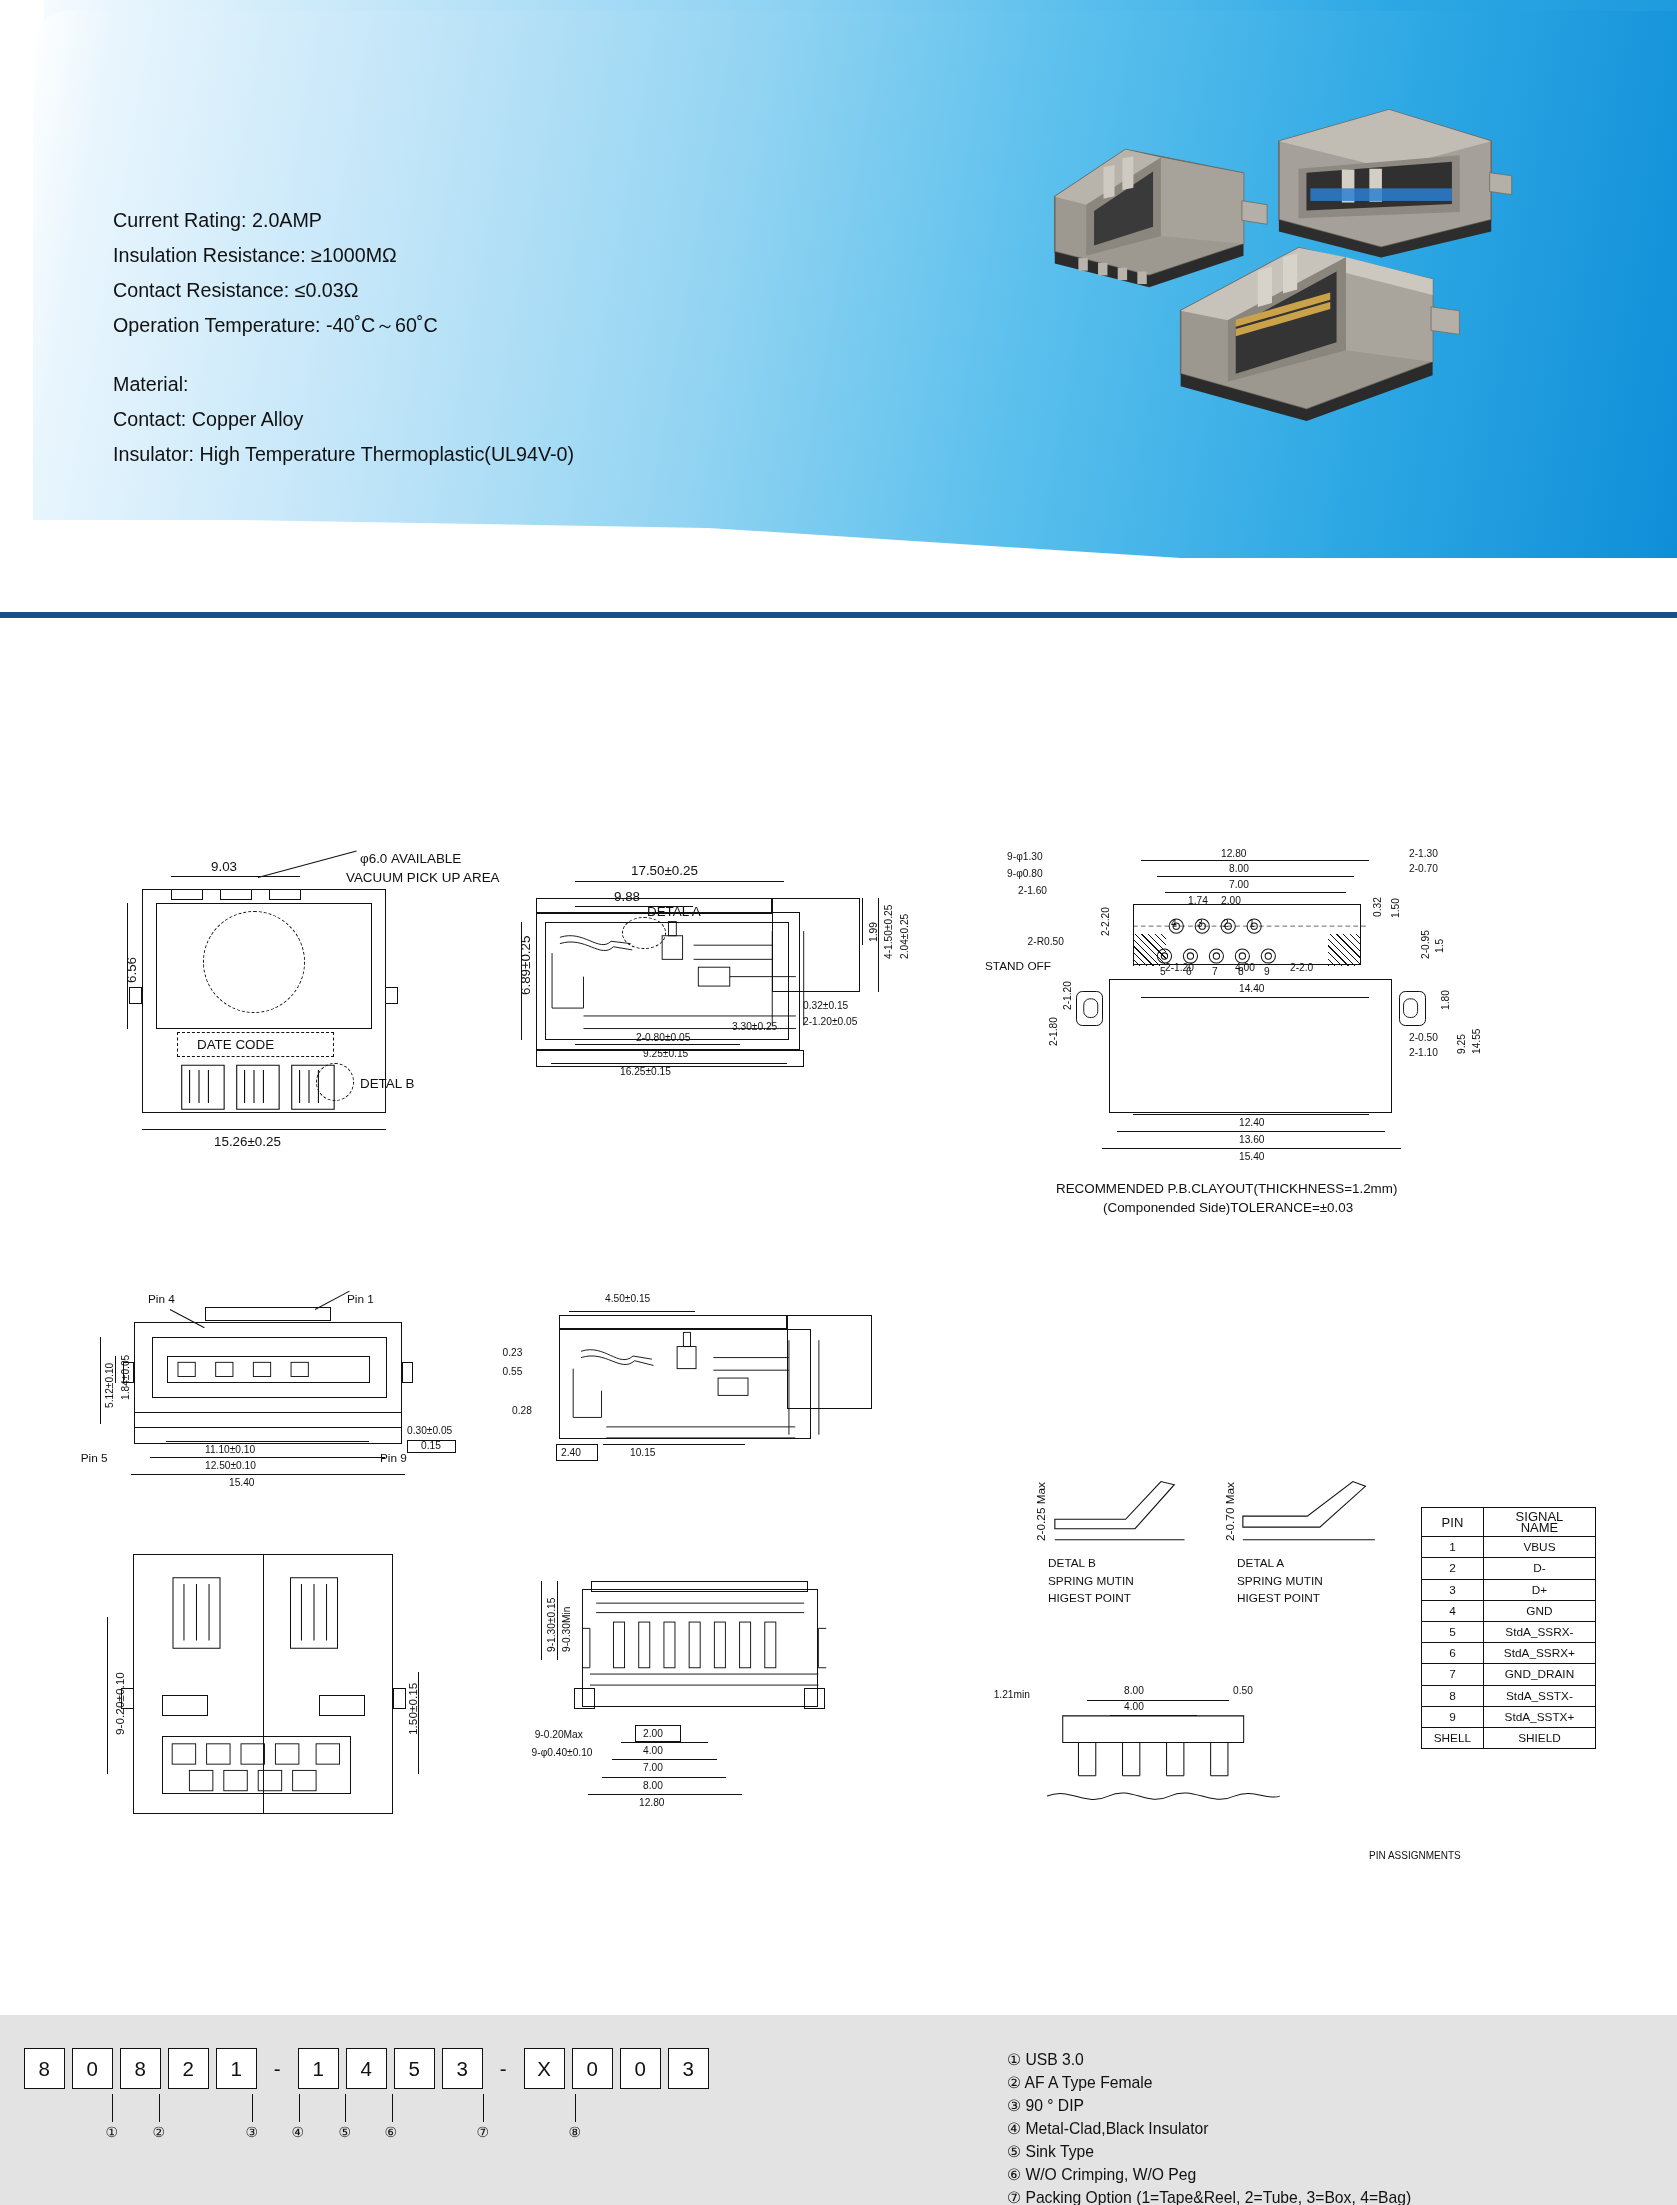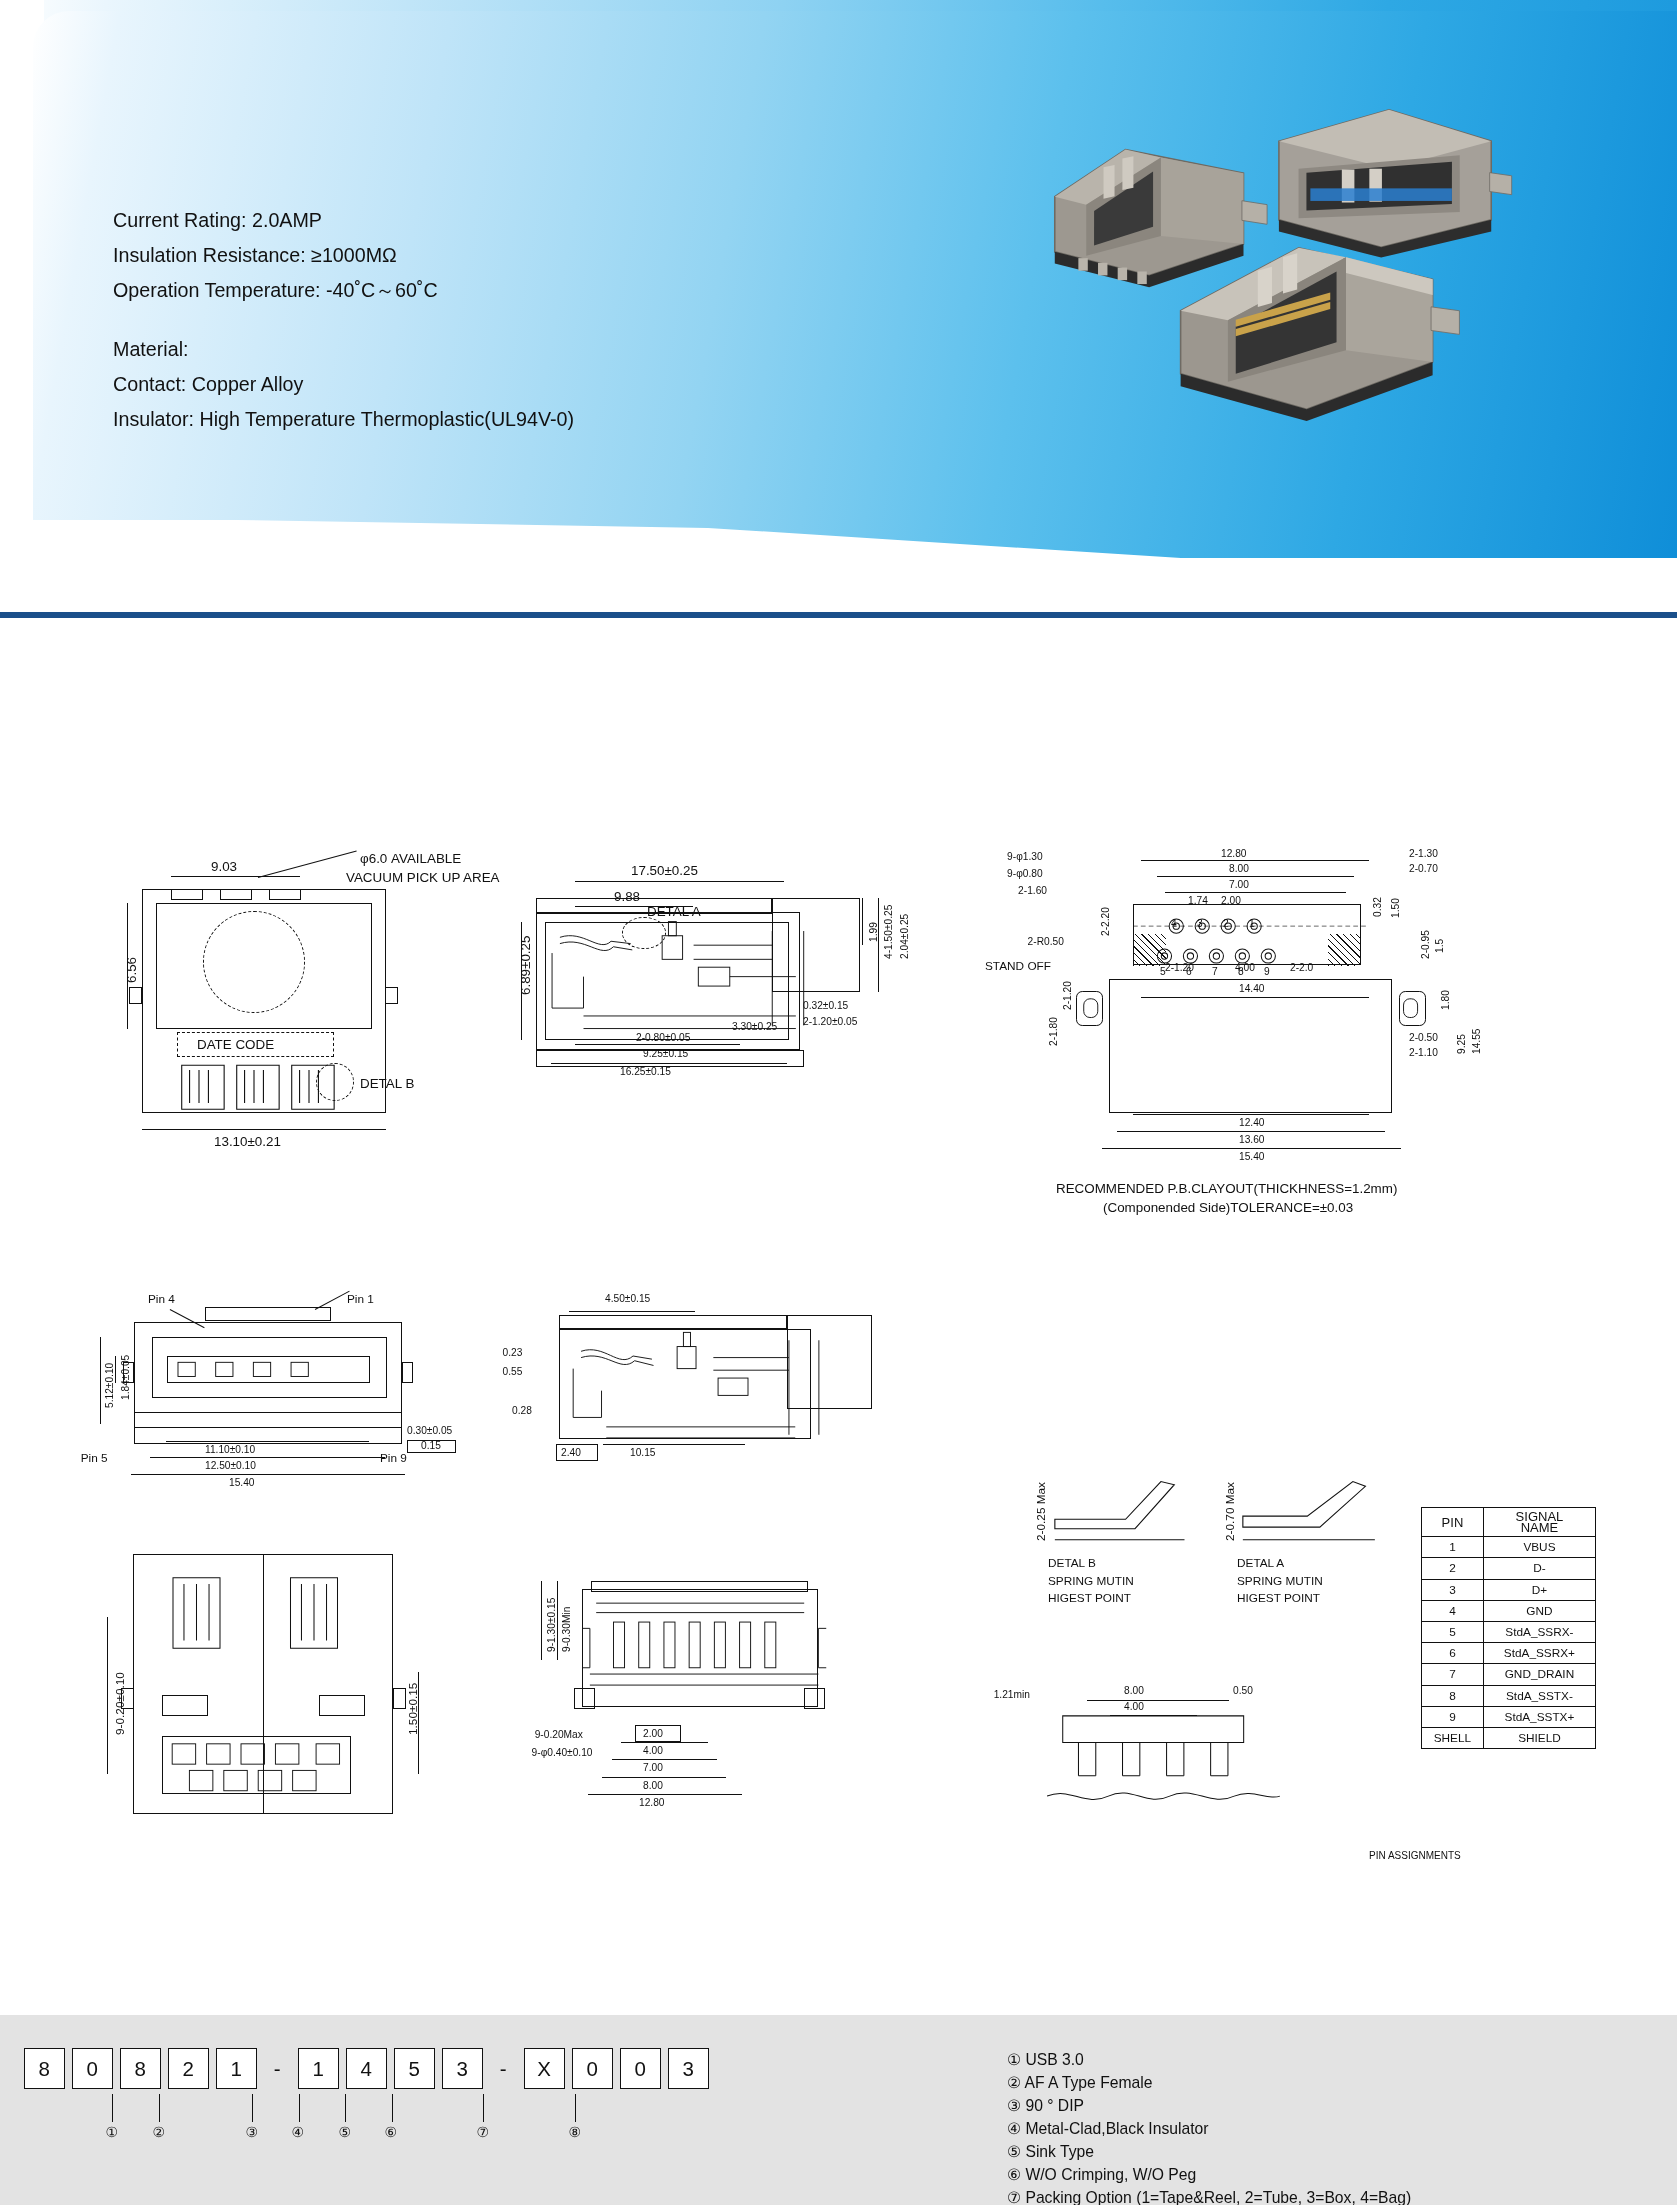--- a/index.html
+++ b/index.html
@@ -102,20 +102,21 @@
   <div class="header">
     <div class="header-bg"></div>
     <div class="header-white-curve"></div>
     <div class="header-inner-round"></div>
     <div class="header-white-wedge"></div>
     <div class="header-rule"></div>
 
     <div class="spec-block">
       <div>Current Rating: 2.0AMP</div>
       <div>Insulation Resistance: ≥1000MΩ</div>
+      <div>Contact Resistance: ≤0.03Ω</div>
       <div>Operation Temperature: -40˚C～60˚C</div>
       <div class="gap"></div>
       <div>Material:</div>
       <div>Contact: Copper Alloy</div>
       <div>Insulator: High Temperature Thermoplastic(UL94V-0)</div>
     </div>
 
     <div class="photos">
 
       <svg class="photo" style="left:7.9px;top:31.5px;" width="252" height="173" viewBox="0 0 320 220">
@@ -190,21 +191,21 @@
 
       <div class="boxthin" style="left:19px;top:122px;width:12.6px;height:17.3px;"></div>
       <div class="boxthin" style="left:275px;top:122px;width:12.6px;height:17.3px;"></div>
 
       <div class="ln lnh" style="left:61px;top:11px;width:129px;"></div>
       <div class="lbl" style="left:101px;top:-6.3px;">9.03</div>
       <div class="ln lnv" style="left:17.3px;top:38px;height:126px;"></div>
       <div class="lbl vert" style="left:14px;top:118px;">6.56</div>
 
       <div class="ln lnh" style="left:31.5px;top:264px;width:244px;"></div>
-      <div class="lbl" style="left:104px;top:269px;">13.10±0.21</div>
+      <div class="lbl" style="left:104px;top:269px;">15.26±0.25</div>
 
       <div class="ln lnh" style="left:148px;top:11.8px;width:102px;transform:rotate(-15deg);transform-origin:left center;"></div>
       <div class="lbl" style="left:250px;top:-14px;">φ6.0 AVAILABLE</div>
       <div class="lbl" style="left:236px;top:4.7px;">VACUUM PICK UP AREA</div>
       <div class="circ" style="left:206px;top:198px;width:38px;height:38px;border-style:dashed;"></div>
       <div class="lbl" style="left:250px;top:211px;">DETAL B</div>
     </div>
 
     <div class="view" style="left:504px;top:220px;width:409px;height:283px;">
       <div class="box" style="left:31.5px;top:47px;width:264px;height:138px;"></div>

